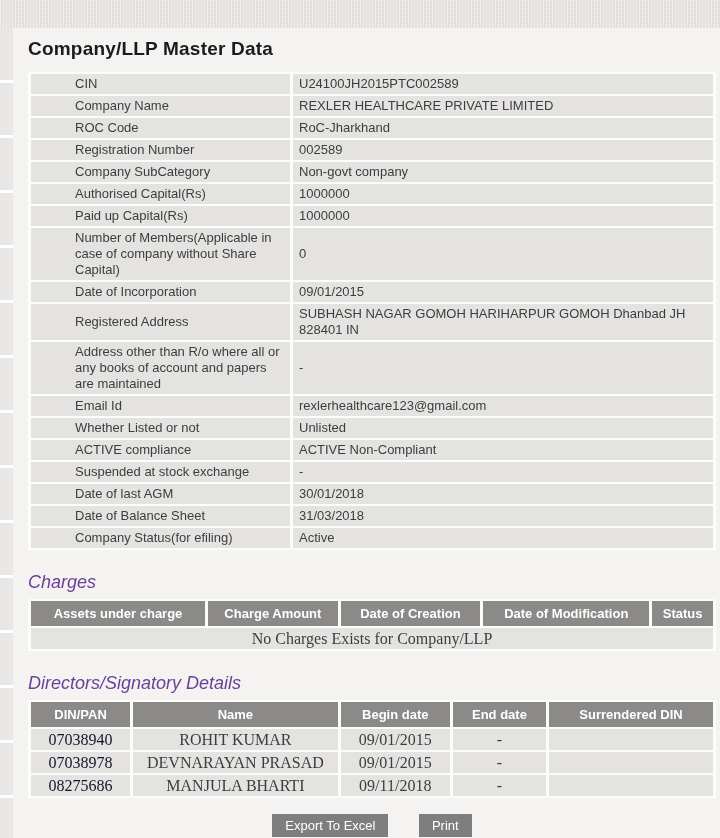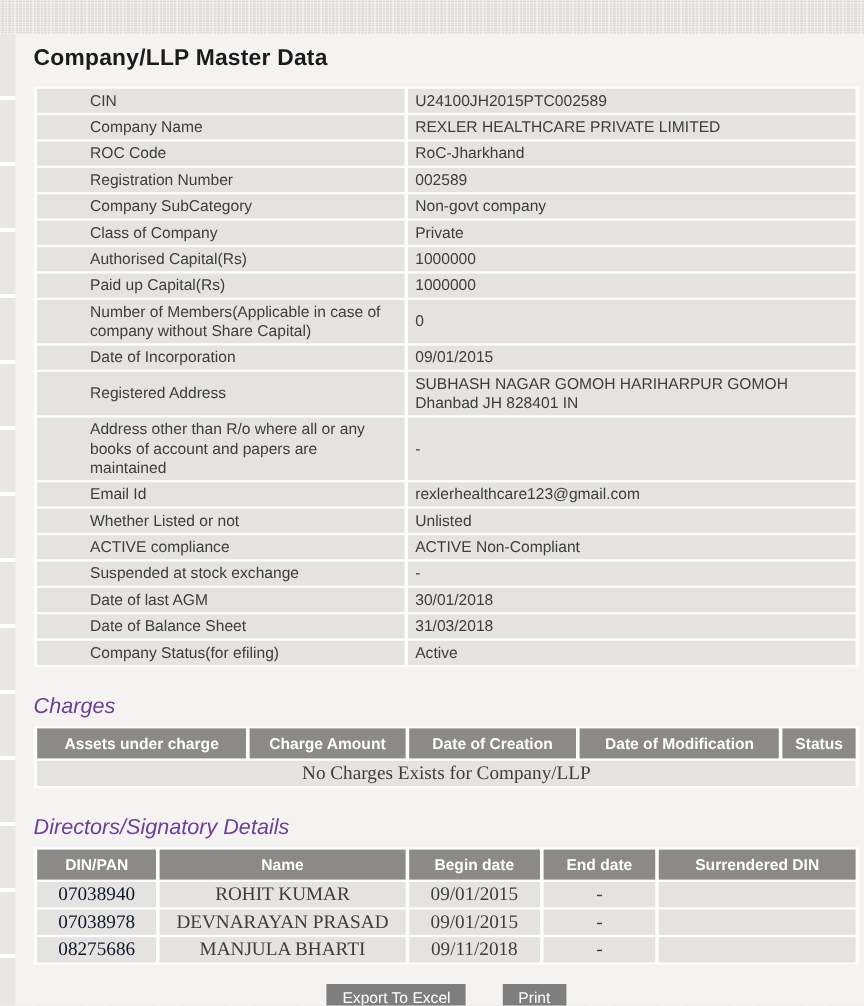--- a/index.html
+++ b/index.html
@@ -24,21 +24,21 @@
   .page-title {
     font-size:19px; font-weight:bold; color:#1b1b1b;
     margin:4px 0 12px 0; letter-spacing:.2px;
   }
   table { border-collapse:separate; border-spacing:3px 2px; background:#fcfcfb; }
   table.master { width:688px; }
   table.master td {
     background:#e4e3e1; font-size:13px; color:#3d3d3d;
     padding:2px 6px; line-height:16px; vertical-align:middle;
   }
-  table.master td.lbl { width:306px;padding-left:44px; }
+  table.master td.lbl { width:259px;padding-left:44px; }
   .section-heading {
     font-size:18px; font-weight:400; color:#6c4098; margin:22px 0 6px 0;font-style:italic;
   }
   table.grid { width:688px; }
   table.grid th {
     background:#8b8a88; color:#ffffff; font-size:13px; font-weight:bold;
     padding:5px 4px; text-align:center; line-height:15px;
   }
   table.grid td {
     background:#e4e3e1; font-size:16px; color:#3d3d3d;
@@ -82,24 +82,20 @@
         </tr>
       <tr>
           <td class="lbl">Registration Number</td>
           <td>002589</td>
         </tr>
       <tr>
           <td class="lbl">Company SubCategory</td>
           <td>Non-govt company</td>
         </tr>
       <tr>
-          <td class="lbl">Class of Company</td>
-          <td>Private</td>
-        </tr>
-      <tr>
           <td class="lbl">Authorised Capital(Rs)</td>
           <td>1000000</td>
         </tr>
       <tr>
           <td class="lbl">Paid up Capital(Rs)</td>
           <td>1000000</td>
         </tr>
       <tr>
           <td class="lbl">Number of Members(Applicable in case of company without Share Capital)</td>
           <td>0</td>

